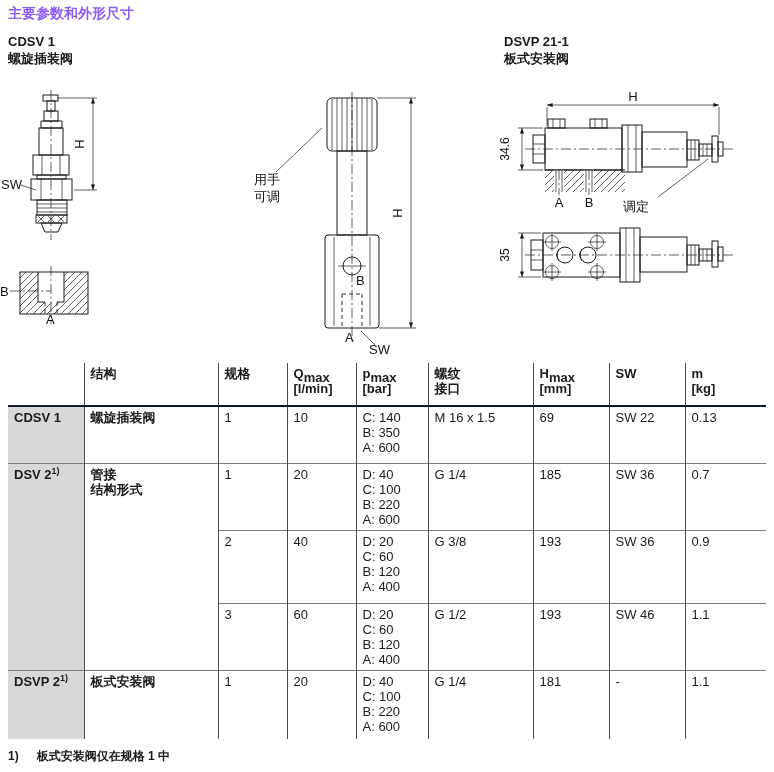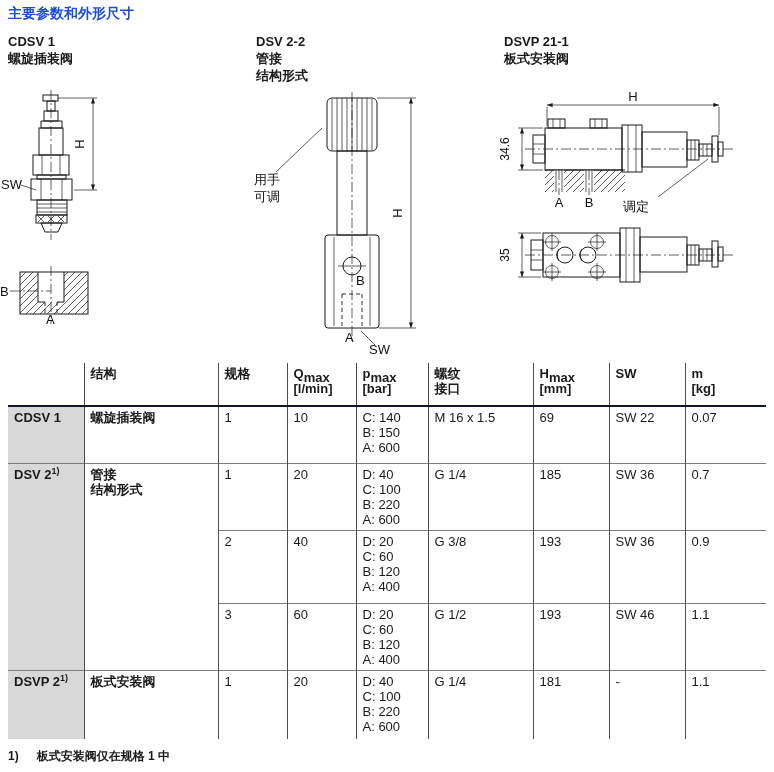--- a/index.html
+++ b/index.html
@@ -1,18 +1,18 @@
 <!DOCTYPE html>
 <html><head>
 <meta charset="utf-8">
 <style>
   html,body{margin:0;padding:0;background:#fff;}
   #page{position:relative;width:774px;height:772px;background:#fff;overflow:hidden;
         font-family:"Liberation Sans","DejaVu Sans",sans-serif;color:#1a1a1a;}
-  .title{position:absolute;left:8px;top:5px;font-size:14px;font-weight:bold;color:#1d4ed8;}
+  .title{position:absolute;left:8px;top:5px;font-size:14px;font-weight:bold;color:#8b5cf6;}
   .caption{position:absolute;font-size:13px;font-weight:bold;line-height:17px;white-space:pre;}
   .fig{position:absolute;}
   svg{overflow:visible;}
   svg .ln{stroke:#1a1a1a;stroke-width:1;fill:none;}
   svg .thin{stroke:#1a1a1a;stroke-width:0.7;fill:none;}
   svg .cl{stroke:#1a1a1a;stroke-width:0.7;fill:none;stroke-dasharray:10 3 2 3;}
   svg .dash{stroke:#1a1a1a;stroke-width:0.9;fill:none;stroke-dasharray:4 3;}
   svg text{font-family:"Liberation Sans","DejaVu Sans",sans-serif;font-size:13px;fill:#111;font-weight:normal;}
   svg text.dim{font-size:12px;}
   
@@ -32,21 +32,20 @@
   .footnote .fn-text{margin-left:18px;text-align:center;}
 </style>
 </head>
 <body>
 
 <div id="page">
 
   <div class="title">主要参数和外形尺寸</div>
 
   <div class="caption" style="left:8px;top:33px;"><span>CDSV 1</span><br><span>螺旋插装阀</span></div>
-  <div class="caption" style="left:256px;top:33px;"><span>DSV 2-2</span><br><span>管接</span><br><span>结构形式</span></div>
   <div class="caption" style="left:504px;top:33px;"><span>DSVP 21-1</span><br><span>板式安装阀</span></div>
 
   <div class="fig" style="left:0px;top:88px;">
     <svg width="170" height="255" viewBox="0 0 170 255">
       <defs>
         <marker id="f1a" markerWidth="9" markerHeight="7" refX="8" refY="3" orient="auto-start-reverse">
             <path d="M0,0 L8,3 L0,6 z" fill="#1a1a1a"></path>
           </marker>
         <pattern id="f1h" width="7" height="7" patternUnits="userSpaceOnUse">
             <path d="M0,7 L7,0" stroke="#1a1a1a" stroke-width="0.7"></path>
@@ -265,27 +264,27 @@
       <tbody>
           <tr style="height: 57px;">
             <td class="model-cell" rowspan="1"><span>CDSV 1</span><sup></sup></td>
             <td class="structure-cell" rowspan="1">
               <div>螺旋插装阀</div>
             </td>
             <td>1</td>
             <td>10</td>
             <td>
               <div>C: 140</div>
-              <div>B: 150</div>
+              <div>B: 350</div>
               <div>A: 600</div>
             </td>
             <td>M 16 x 1.5</td>
             <td>69</td>
             <td>SW 22</td>
-            <td>0.07</td>
+            <td>0.13</td>
           </tr>
           <tr style="height: 66px; margin-top: 35px;">
             <td class="model-cell" rowspan="3"><span>DSV 2</span><sup>1)</sup></td>
             <td class="structure-cell" rowspan="3">
               <div>管接</div>
               <div>结构形式</div>
             </td>
             <td>1</td>
             <td>20</td>
             <td>

